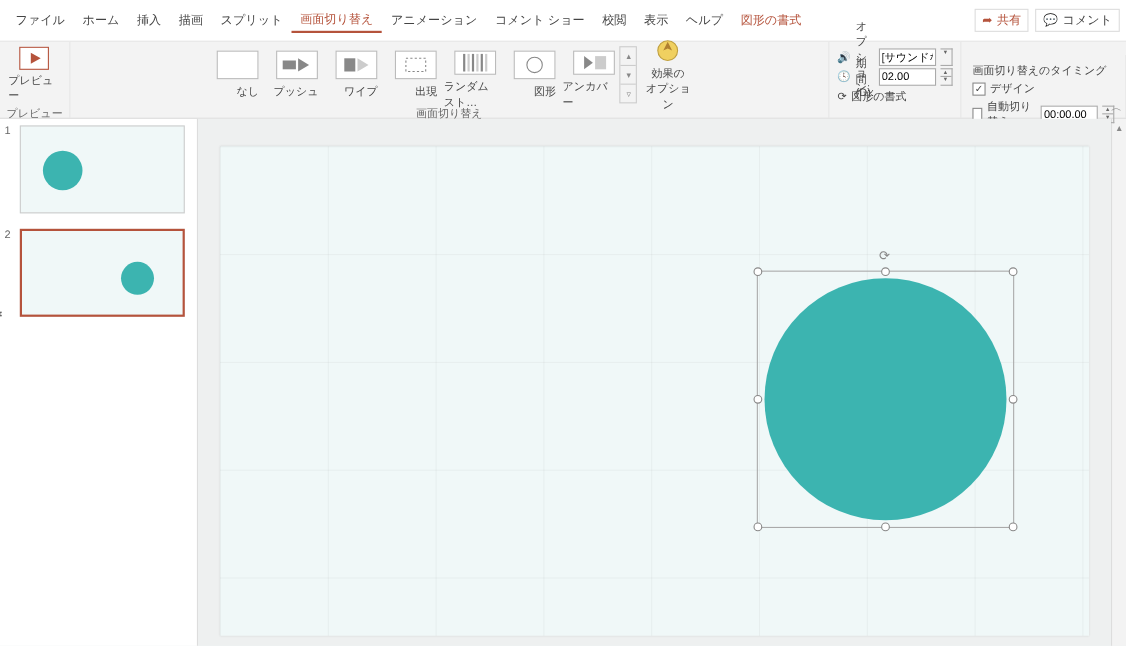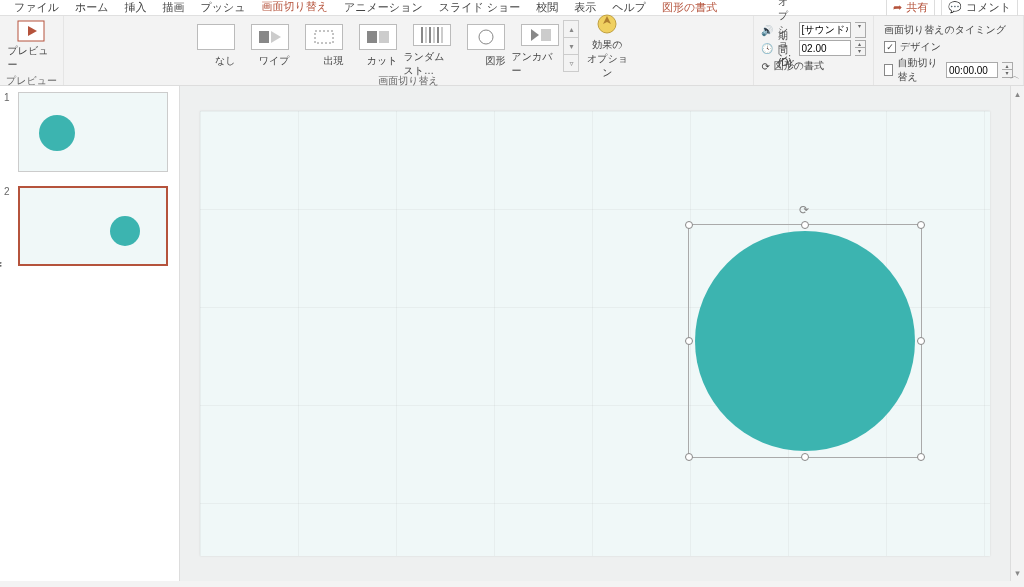--- a/index.html
+++ b/index.html
@@ -8,21 +8,21 @@
       font-size: 11px;
       background: #f3f3f3;
       width: 1024px;
       height: 587px;
       overflow: hidden;
       color: #444;
     }
     .tabbar {
       display: flex;
       align-items: center;
-      height: 16px;
+      height: 38px;
       background: #fff;
       padding: 0 6px;
       border-bottom: 1px solid #e0e0e0;
     }
     .tab {
       padding: 3px 8px;
       cursor: pointer;
       font-size: 11px;
       color: #444;
     }
@@ -278,24 +278,24 @@
     .scroll-track { flex:1; }
   </style>
 </head>
 <body>
 
 <div class="tabbar">
   <div class="tab file">ファイル</div>
   <div class="tab">ホーム</div>
   <div class="tab">挿入</div>
   <div class="tab">描画</div>
-  <div class="tab">プッシュ</div>
+  <div class="tab">スプリット</div>
   <div class="tab active">画面切り替え</div>
   <div class="tab">アニメーション</div>
-  <div class="tab">スライド ショー</div>
+  <div class="tab">コメント ショー</div>
   <div class="tab">校閲</div>
   <div class="tab">表示</div>
   <div class="tab">ヘルプ</div>
   <div class="tab shape-format">図形の書式</div>
   <div class="tabbar-right">
     <div class="share-btn">
       <span>➦</span>
       <span>共有</span>
     </div>
     <div class="comment-btn">
@@ -324,42 +324,42 @@
   <div class="ribbon-group" style="flex:1;">
     <div class="ribbon-group-content" style="flex:1;">
       <div class="transitions-row">
         <div class="trans-item">
           <div class="trans-icon"></div>
           <span>なし</span>
         </div>
         <div class="trans-item">
           <div class="trans-icon">
               <svg width="30" height="20">
+                <rect x="2" y="6" width="12" height="8" fill="#888"></rect>
+                <polygon points="16,4 16,16 26,10" fill="#888"></polygon>
+              </svg>
+            </div>
+          <span>プッシュ</span>
+        </div>
+        <div class="trans-item">
+          <div class="trans-icon">
+              <svg width="30" height="20">
                 <rect x="4" y="4" width="10" height="12" fill="#888"></rect>
                 <polygon points="16,4 16,16 26,10" fill="#ccc"></polygon>
               </svg>
             </div>
           <span>ワイプ</span>
         </div>
         <div class="trans-item">
           <div class="trans-icon">
               <svg width="30" height="20">
                 <rect x="6" y="4" width="18" height="12" fill="none" stroke="#888" stroke-dasharray="2"></rect>
               </svg>
             </div>
           <span>出現</span>
-        </div>
-        <div class="trans-item">
-          <div class="trans-icon">
-              <svg width="30" height="20">
-                <rect x="4" y="4" width="10" height="12" fill="#888"></rect>
-                <rect x="16" y="4" width="10" height="12" fill="#ccc"></rect>
-              </svg>
-            </div>
-          <span>カット</span>
         </div>
         <div class="trans-item">
           <div class="trans-icon">
               <svg width="30" height="20">
                 <rect x="4" y="2" width="2" height="16" fill="#888"></rect>
                 <rect x="8" y="2" width="2" height="16" fill="#ccc"></rect>
                 <rect x="12" y="2" width="2" height="16" fill="#888"></rect>
                 <rect x="16" y="2" width="2" height="16" fill="#ccc"></rect>
                 <rect x="20" y="2" width="2" height="16" fill="#888"></rect>
                 <rect x="24" y="2" width="2" height="16" fill="#ccc"></rect>
@@ -423,21 +423,21 @@
           <div>▾</div>
         </div>
       </div>
       <div class="timing-row">
         <span>⟳</span>
         <span>図形の書式</span>
       </div>
     </div>
   </div>
 
-  <div class="ribbon-group" style="width:150px;">
+  <div class="ribbon-group" style="width:150px;margin-top:12px;">
     <div class="timing-group">
       <div class="timing-row">
         <span>画面切り替えのタイミング</span>
       </div>
       <div class="checkline">
         <div class="checkbox">✓</div>
         <span>デザイン</span>
       </div>
       <div class="checkline">
         <div class="checkbox"></div>

